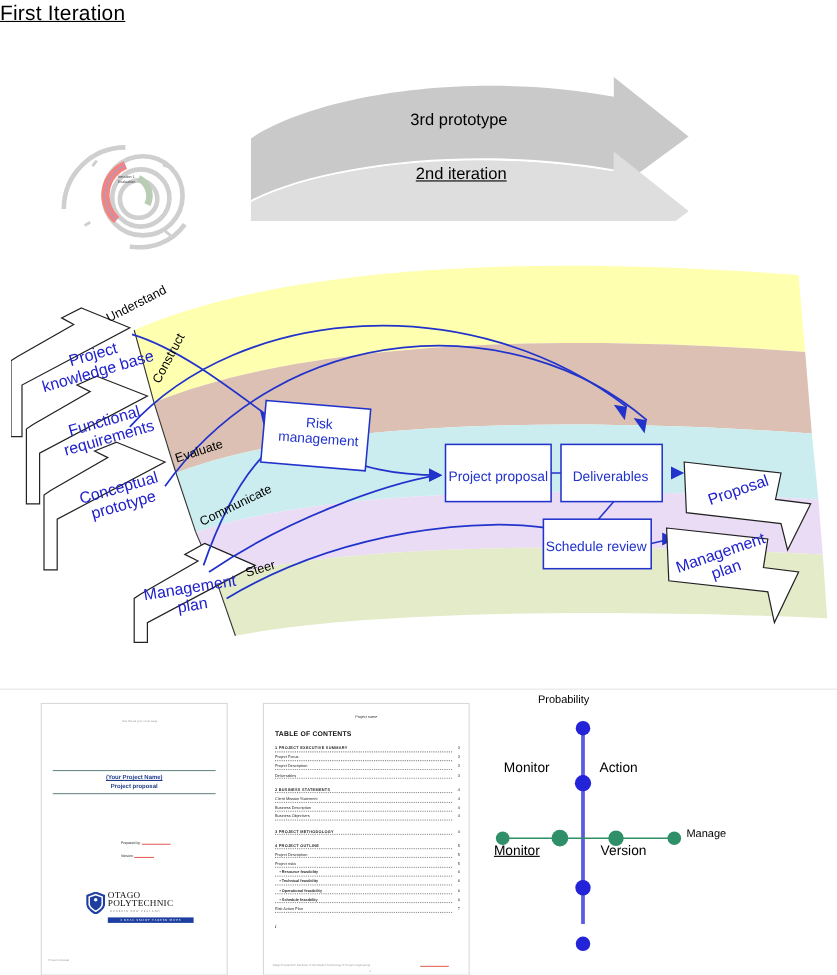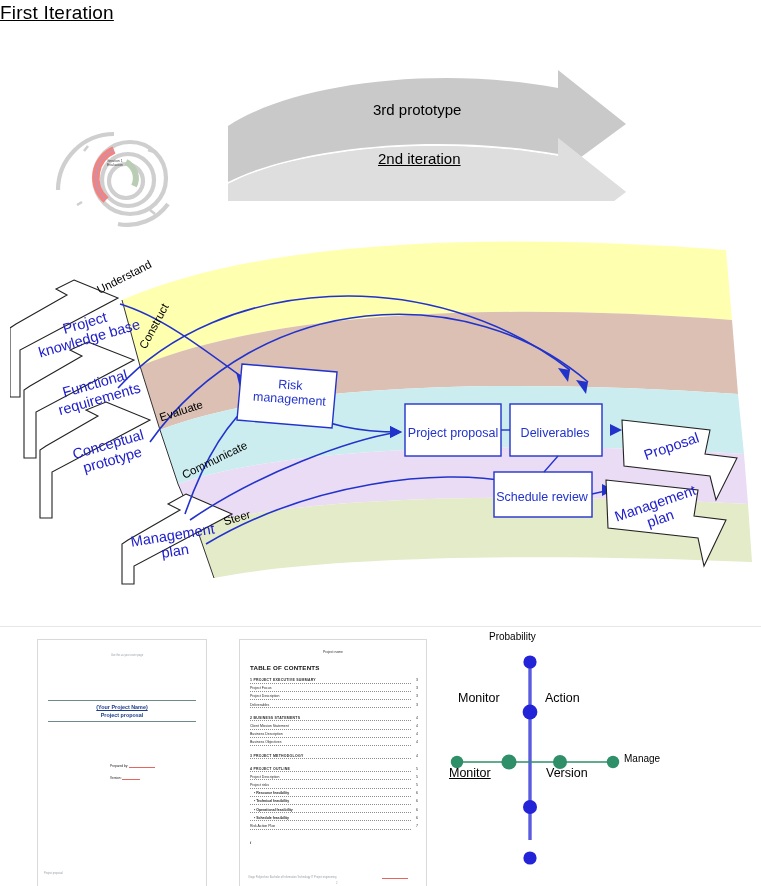--- a/index.html
+++ b/index.html
@@ -229,20 +229,37 @@
     <div class="tp-field">
       <span>Prepared by:</span>
       <span class="tp-blank"></span>
     </div>
     <div class="tp-field" style="margin-top:8px;">
       <span>Version:</span>
       <span class="tp-blank" style="width:18px;"></span>
     </div>
   </div>
 
+  <div class="logo-wrap" style="left:40px; top:170px; width:100px;">
+    <div style="position:relative; height:24px;">
+
+      <svg width="18" height="20" viewBox="0 0 18 20" style="position:absolute;left:0;top:1px;">
+        <path d="M9 0 L17 3 L17 11 C17 16 9 20 9 20 C9 20 1 16 1 11 L1 3 Z" fill="#1f3fa0" stroke="#1f3fa0"></path>
+        <path d="M9 1.6 L15.6 4 L15.6 11 C15.6 15 9 18.2 9 18.2 C9 18.2 2.4 15 2.4 11 L2.4 4 Z" fill="#ffffff"></path>
+        <path d="M9 3 L14.2 5 L14.2 10.8 C14.2 14 9 16.6 9 16.6 C9 16.6 3.8 14 3.8 10.8 L3.8 5 Z" fill="#1f3fa0"></path>
+        <circle cx="9" cy="7" r="1.6" fill="#ffffff"></circle>
+      </svg>
+      <div class="logo-otago" style="position:absolute; left:20px; top:0px;">
+        <div class="l1">OTAGO</div>
+        <div class="l2">POLYTECHNIC</div>
+      </div>
+      <div class="logo-sub" style="position:absolute; left:22px; top:17px;">DUNEDIN  NEW  ZEALAND</div>
+    </div>
+    <div class="logo-band" style="margin-left:20px; width:78px; padding:1px 0;">A REAL SMART CAREER MOVE</div>
+  </div>
 
   <div class="tiny" style="position:absolute; left:6px; top:232px;">Project proposal</div>
 </div>
 
 <div class="doc doc-shadow" style="left:240px; top:640px; width:186px; height:246px;">
   <div class="tiny" style="position:absolute; left:0; top:10px; width:186px; text-align:center; font-size:3.4px; color:#333;">Project name</div>
 
   <div class="toc-h" style="position:absolute; left:10px; top:24px;">TABLE OF CONTENTS</div>
 
   <div id="toc-list" style="position:absolute; left:10px; top:38px; width:168px;">

